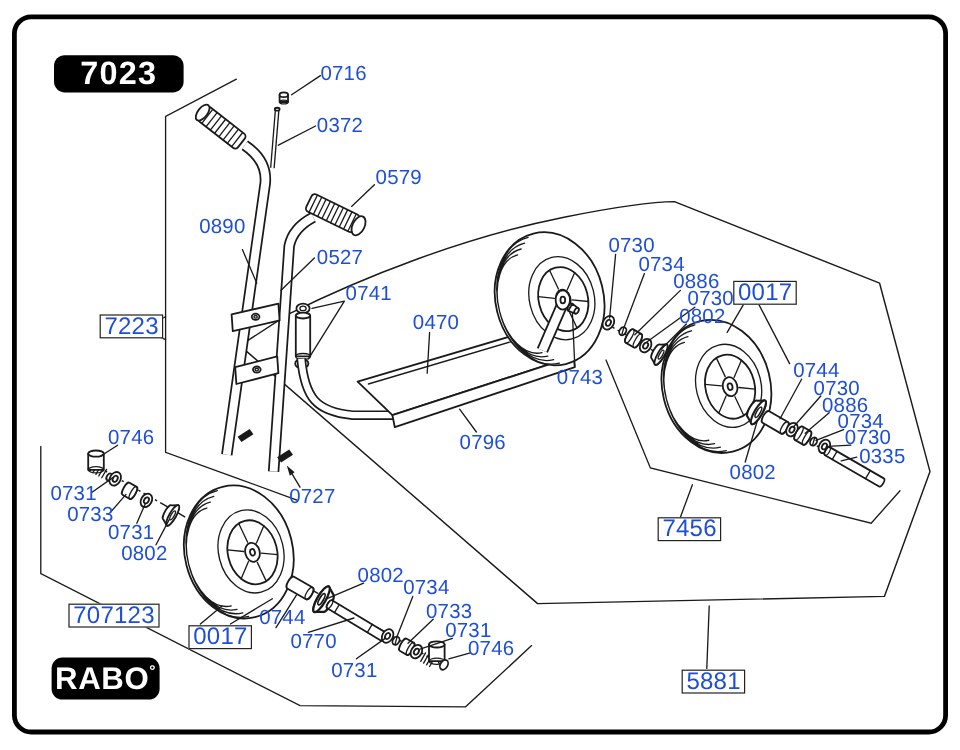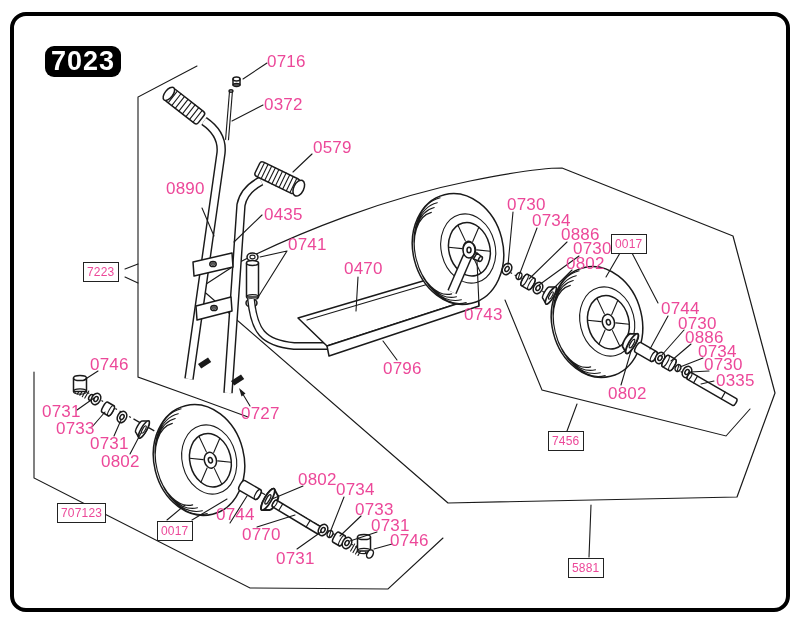--- a/index.html
+++ b/index.html
@@ -1,24 +1,24 @@
 <!DOCTYPE html>
 <html><head>
 <meta charset="utf-8">
 <style>
   html,body{margin:0;padding:0;background:#fff}
   .stage{position:relative;width:800px;height:625px;background:#fff;overflow:hidden;
          font-family:"Liberation Sans",sans-serif;color:#161616}
   .frame-border{position:absolute;left:10px;top:12px;width:772px;height:592px;
                 border:4px solid #000;border-radius:16px}
-  .plabel{position:absolute;font-size:17px;line-height:17px;letter-spacing:.2px;white-space:nowrap;color:#ec4899}
-  .plabel.boxed{border:1.6px solid #222;background:#fff;padding:1px 3px;font-size:12px;line-height:16px}
+  .plabel{position:absolute;font-size:17px;line-height:17px;letter-spacing:.2px;white-space:nowrap;color:#1d4ed8}
+  .plabel.boxed{border:1.6px solid #222;background:#fff;padding:1px 3px;font-size:20px;line-height:16px}
   .badge{position:absolute;background:#000;color:#fff;border-radius:9px;display:flex;
          align-items:center;justify-content:center;font-weight:bold}
-  #badge-model{left:45px;top:46px;width:76px;height:31px;font-size:27px;letter-spacing:1px}
+  #badge-model{left:45px;top:46px;width:108px;height:31px;font-size:27px;letter-spacing:1px}
   #badge-brand{left:43px;top:548px;width:90px;height:35px;font-size:26px;letter-spacing:.5px}
   #badge-brand .mark{font-size:13px;line-height:13px;align-self:flex-start;margin-top:4px}
   svg{position:absolute;left:0;top:0}
   .fw{fill:#fff;stroke:#1a1a1a;stroke-width:1.5;stroke-linejoin:round}
   .thin{fill:none;stroke:#1a1a1a;stroke-width:1.1;stroke-linecap:round}
   .dash{fill:none;stroke:#1a1a1a;stroke-width:1.2;stroke-dasharray:8 3 2 3}
   .ldr{fill:none;stroke:#1a1a1a;stroke-width:1.1;stroke-linecap:round}
   .tube-o{fill:none;stroke:#1a1a1a;stroke-width:9.5;stroke-linecap:butt}
   .tube-i{fill:none;stroke:#fff;stroke-width:6.6;stroke-linecap:butt}
   .arm-o{fill:none;stroke:#1a1a1a;stroke-width:10;stroke-linecap:butt}
@@ -226,26 +226,30 @@
       <path class="ldr" d="M250,406 L241,391"></path>
       <polygon class="blk" points="239,388 245.5,393.5 241.5,396.5"></polygon>
     </g>
   </svg>
 
   <div class="frame-border"></div>
 
   <div class="badge" id="badge-model">
       <span>7023</span>
     </div>
+  <div class="badge" id="badge-brand">
+      <span>RABO</span>
+      <span class="mark">°</span>
+    </div>
 
   <div class="plabel" style="left:267px;top:53px">0716</div>
   <div class="plabel" style="left:264px;top:96px">0372</div>
   <div class="plabel" style="left:313px;top:139px">0579</div>
   <div class="plabel" style="left:166px;top:180px">0890</div>
-  <div class="plabel" style="left:264px;top:206px">0435</div>
+  <div class="plabel" style="left:264px;top:206px">0527</div>
   <div class="plabel" style="left:288px;top:236px">0741</div>
   <div class="plabel" style="left:344px;top:260px">0470</div>
   <div class="plabel" style="left:464px;top:306px">0743</div>
   <div class="plabel" style="left:507px;top:196px">0730</div>
   <div class="plabel" style="left:532px;top:212px">0734</div>
   <div class="plabel" style="left:561px;top:226px">0886</div>
   <div class="plabel" style="left:573px;top:240px">0730</div>
   <div class="plabel" style="left:566px;top:255px">0802</div>
   <div class="plabel boxed" style="left:611px;top:234px">0017</div>
   <div class="plabel" style="left:661px;top:300px">0744</div>

